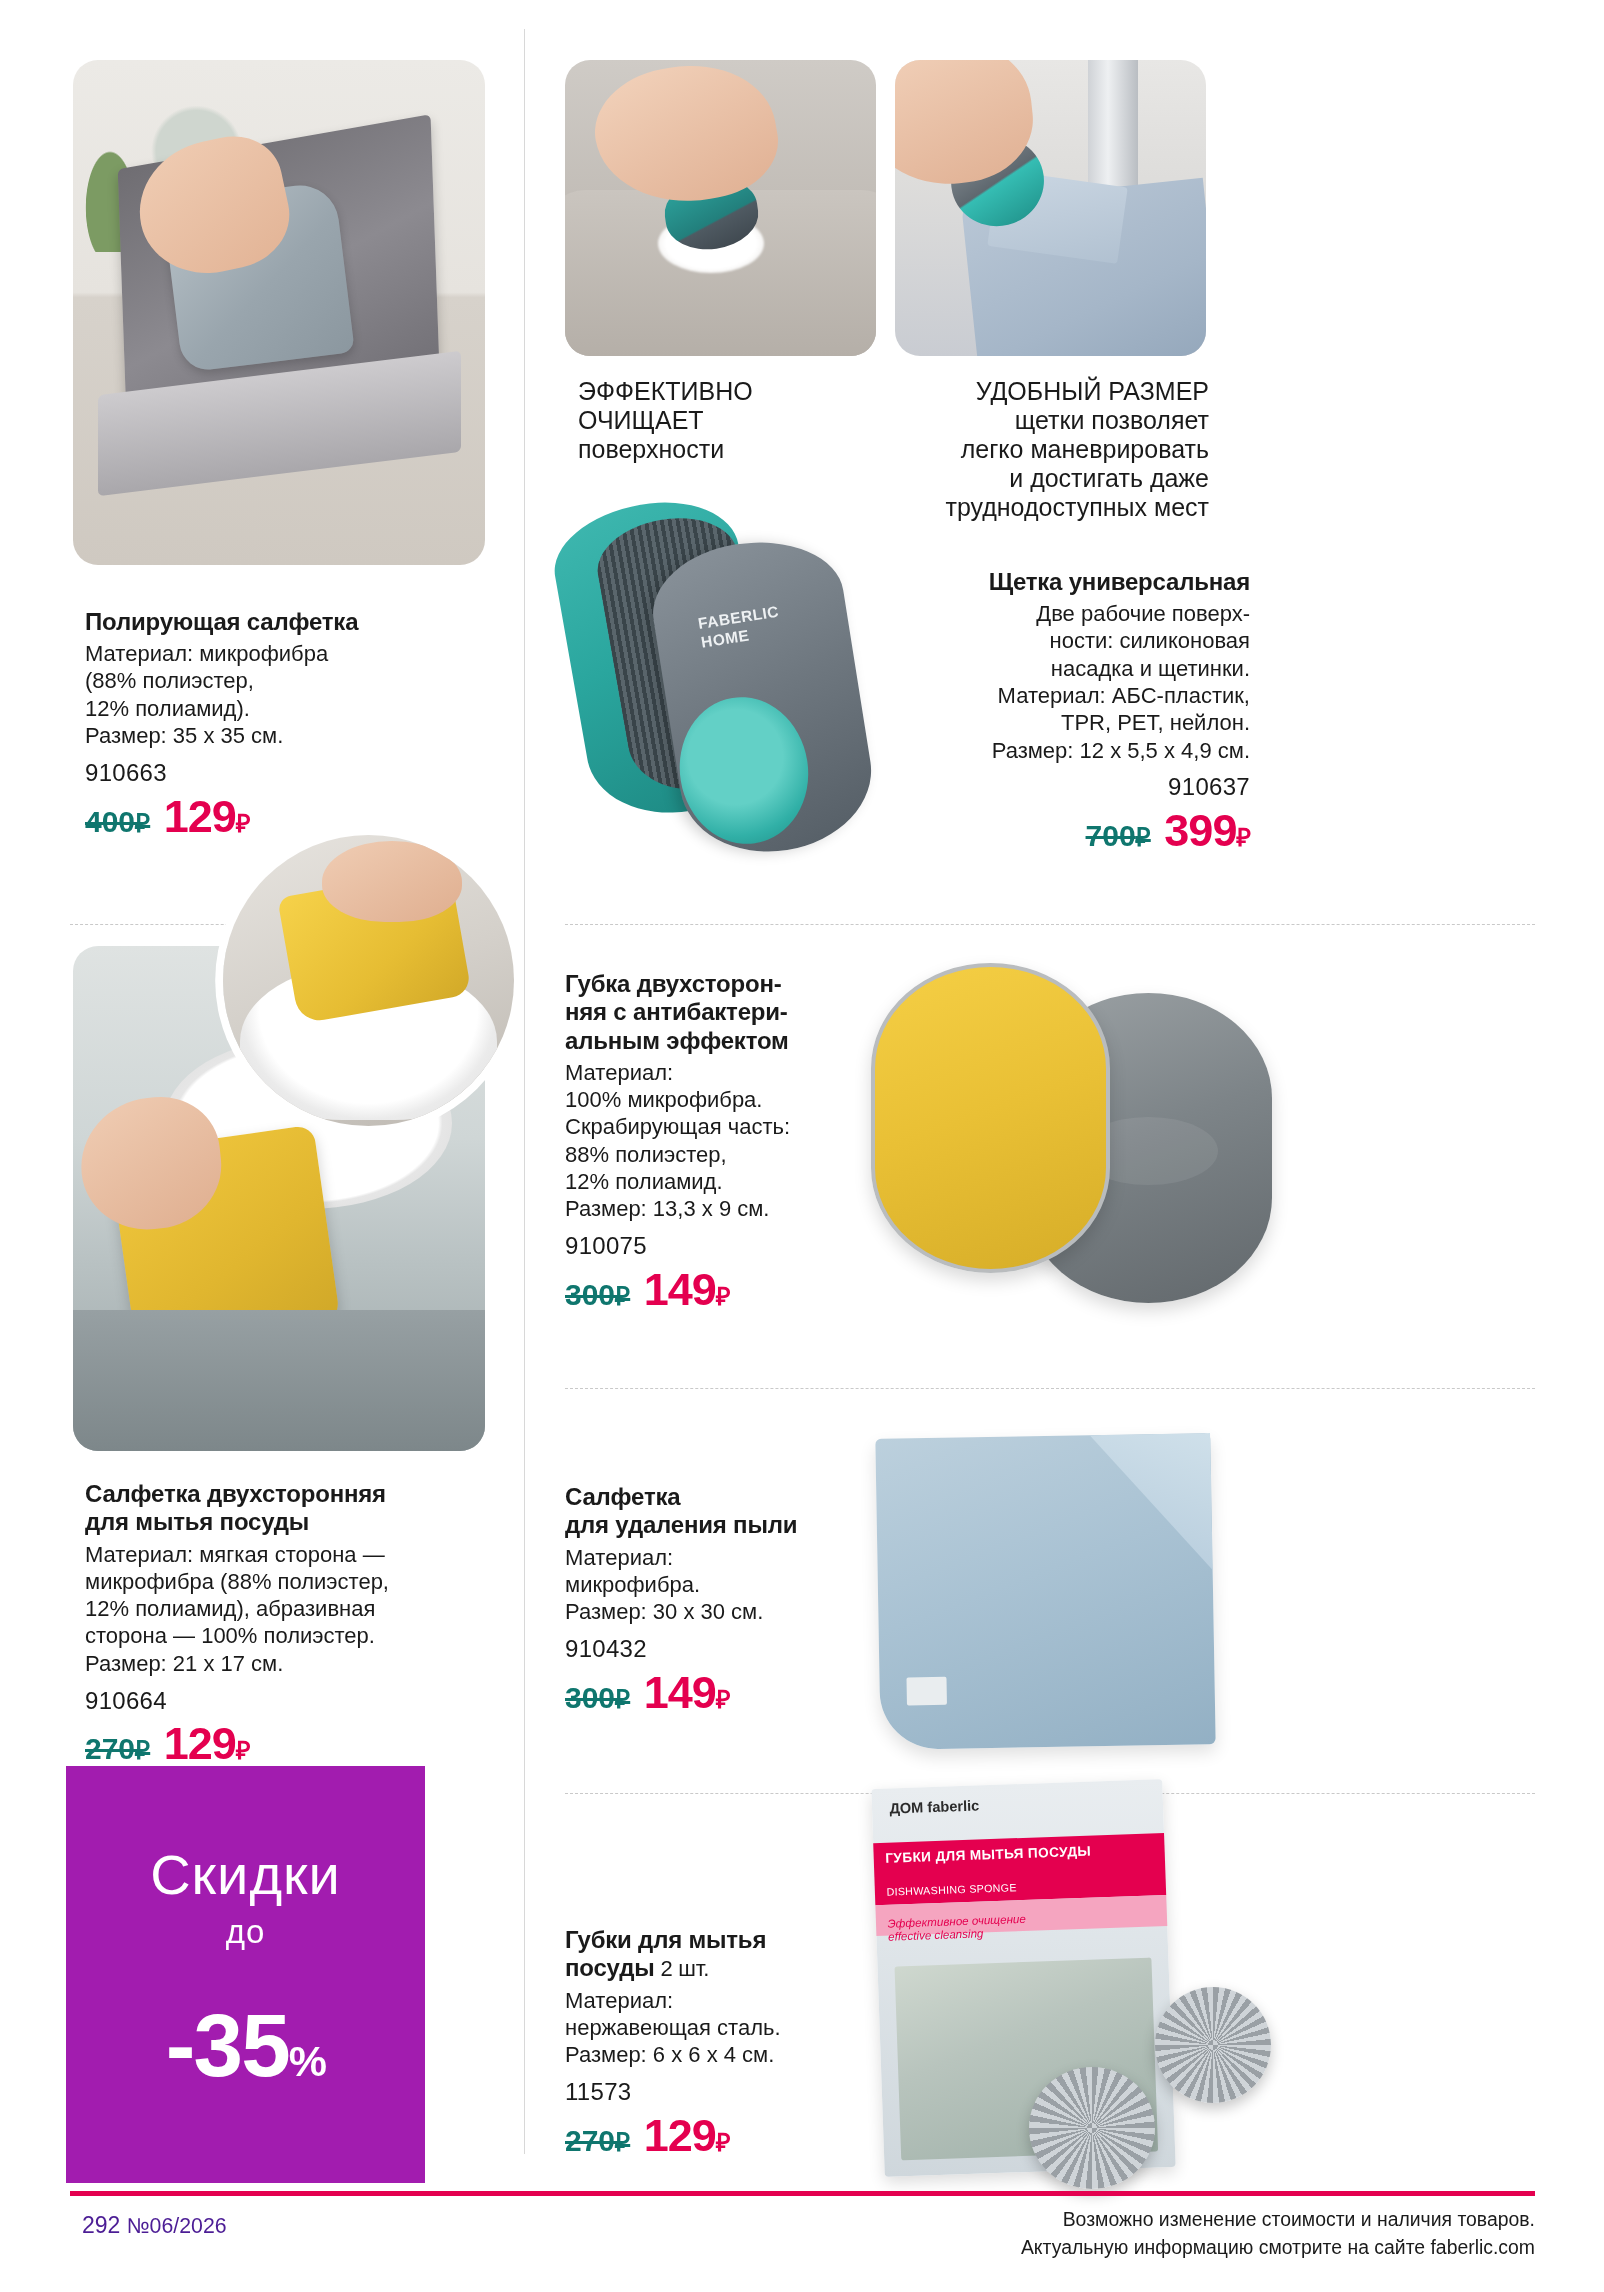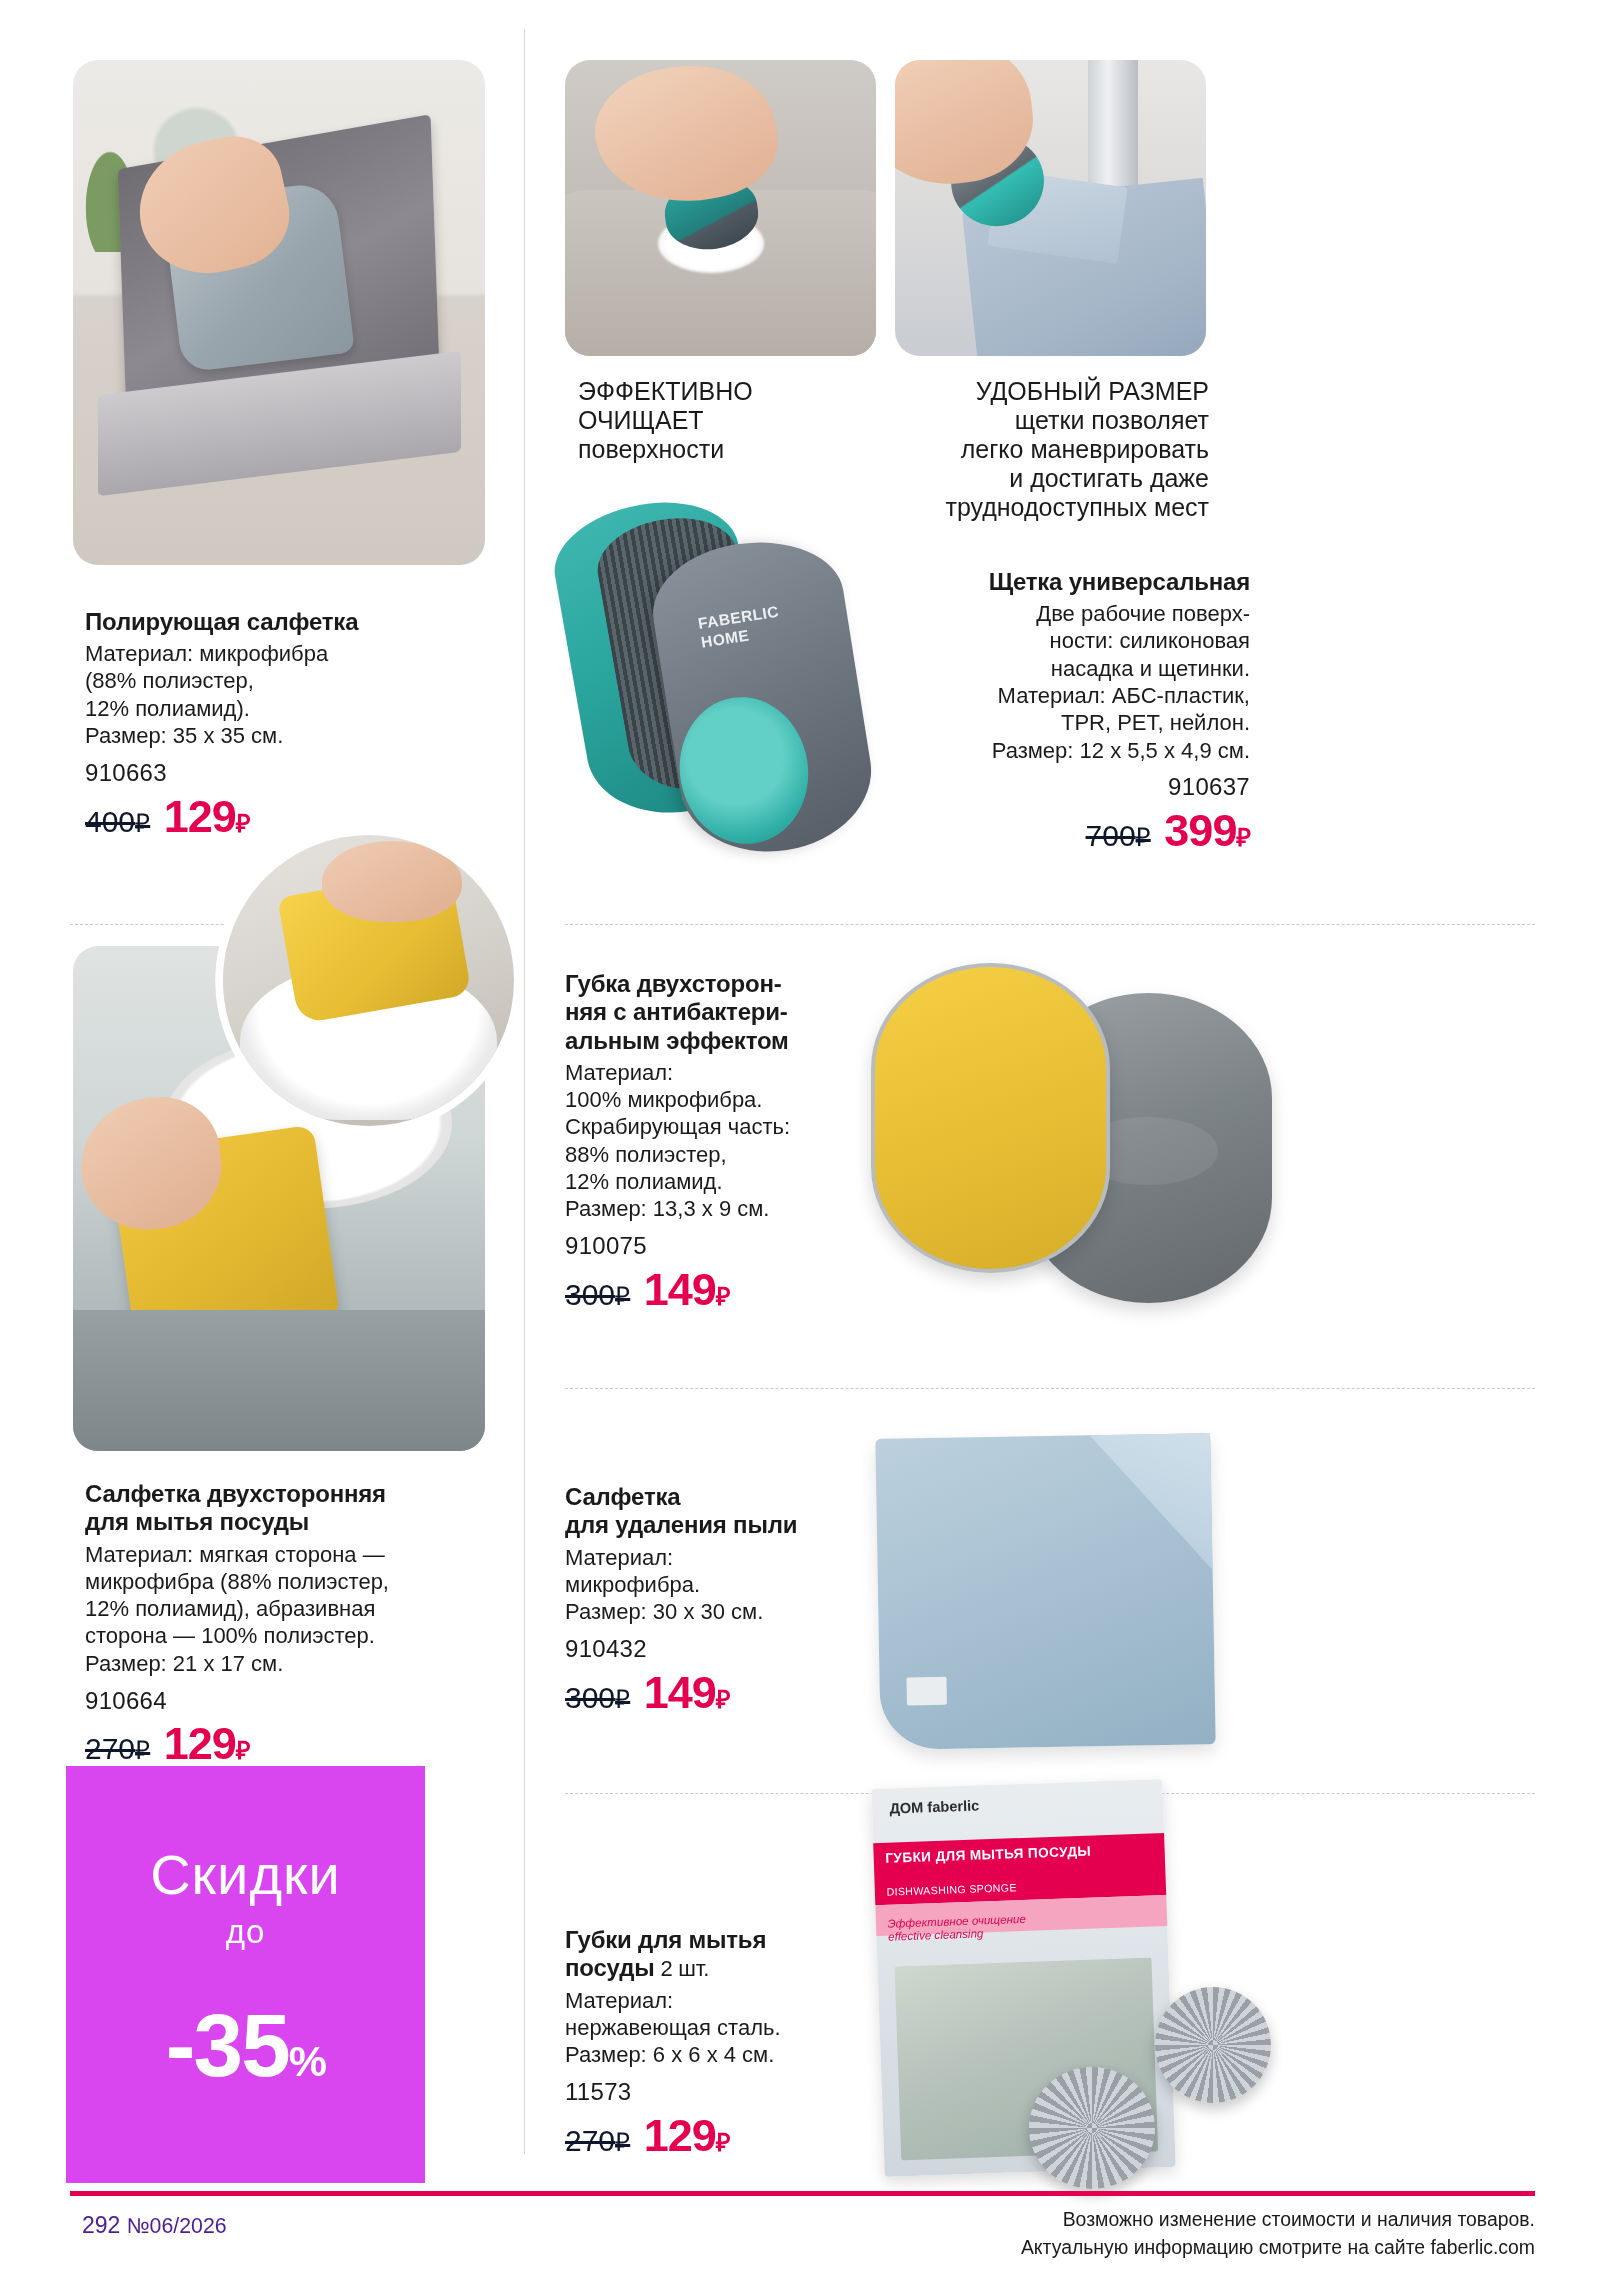--- a/index.html
+++ b/index.html
@@ -15,21 +15,21 @@
   }
   .page { position: relative; width: 1605px; height: 2292px; }
 
   
   .abs { position: absolute; }
   .title { font-weight: bold; font-size: 24px; line-height: 1.18; letter-spacing: -0.2px; }
   .desc { font-size: 22px; line-height: 1.24; color: #1a1a1a; }
   .code { font-size: 24px; margin-top: 9.7px; letter-spacing: 0.3px; }
   .price-row { display: flex; align-items: baseline; gap: 13.6px; margin-top: 3.9px; }
   .old-price {
-    font-size: 30px; font-weight: normal; color: #0f172a;
+    font-size: 30px; font-weight: bold; color: #0f766e;
     text-decoration: line-through; text-decoration-thickness: 2.9px;
   }
   .new-price { font-size: 45px; font-weight: bold; color: #e4004f; letter-spacing: -1px; }
   .new-price .cur { font-size: 25px; font-weight: bold; }
   .old-price .cur { font-size: 26px; }
 
   .vrule { position: absolute; background: #d8d8d8; width: 1px; }
   .hrule { position: absolute; background: #d0d0d0; height: 1px; }
   .hrule.dashed { background: none; border-top: 1px dashed #c9c9c9; height: 0; }
 
@@ -280,21 +280,21 @@
       repeating-conic-gradient(from 0deg, #9aa0a5 0deg 6deg, #cfd4d8 6deg 12deg),
       radial-gradient(circle at 35% 30%, #e9ecef 0 20%, #8d9399 100%);
     box-shadow: 0 5.8px 13.6px rgba(0,0,0,.22);
   }
 
   
   .feat { font-size: 25px; line-height: 1.16; font-weight: normal; color:#1a1a1a; }
 
   
   .discount {
-    position:absolute; background:#d946ef; color:#fff; text-align:center;
+    position:absolute; background:#a21caf; color:#fff; text-align:center;
   }
   .discount .d1 { font-size: 56px; font-weight: normal; letter-spacing: 1px; }
   .discount .d2 { font-size: 33px; font-weight: normal; letter-spacing: 1px; margin-top: 5.8px; }
   .discount .d3 { font-size: 89px; font-weight: bold; letter-spacing: -1.9px; }
   .discount .d3 .pct { font-size: 43px; font-weight: bold; }
 
   
   .footer-bar { position:absolute; left:70px; top:2191px; width:1465px; height:4.9px; background:#e4004f; }
   .page-num { position:absolute; left:82px; top:2212px; font-size:23px; color:#4c1d95; }
   .page-num .no { font-size:21.3px; }

